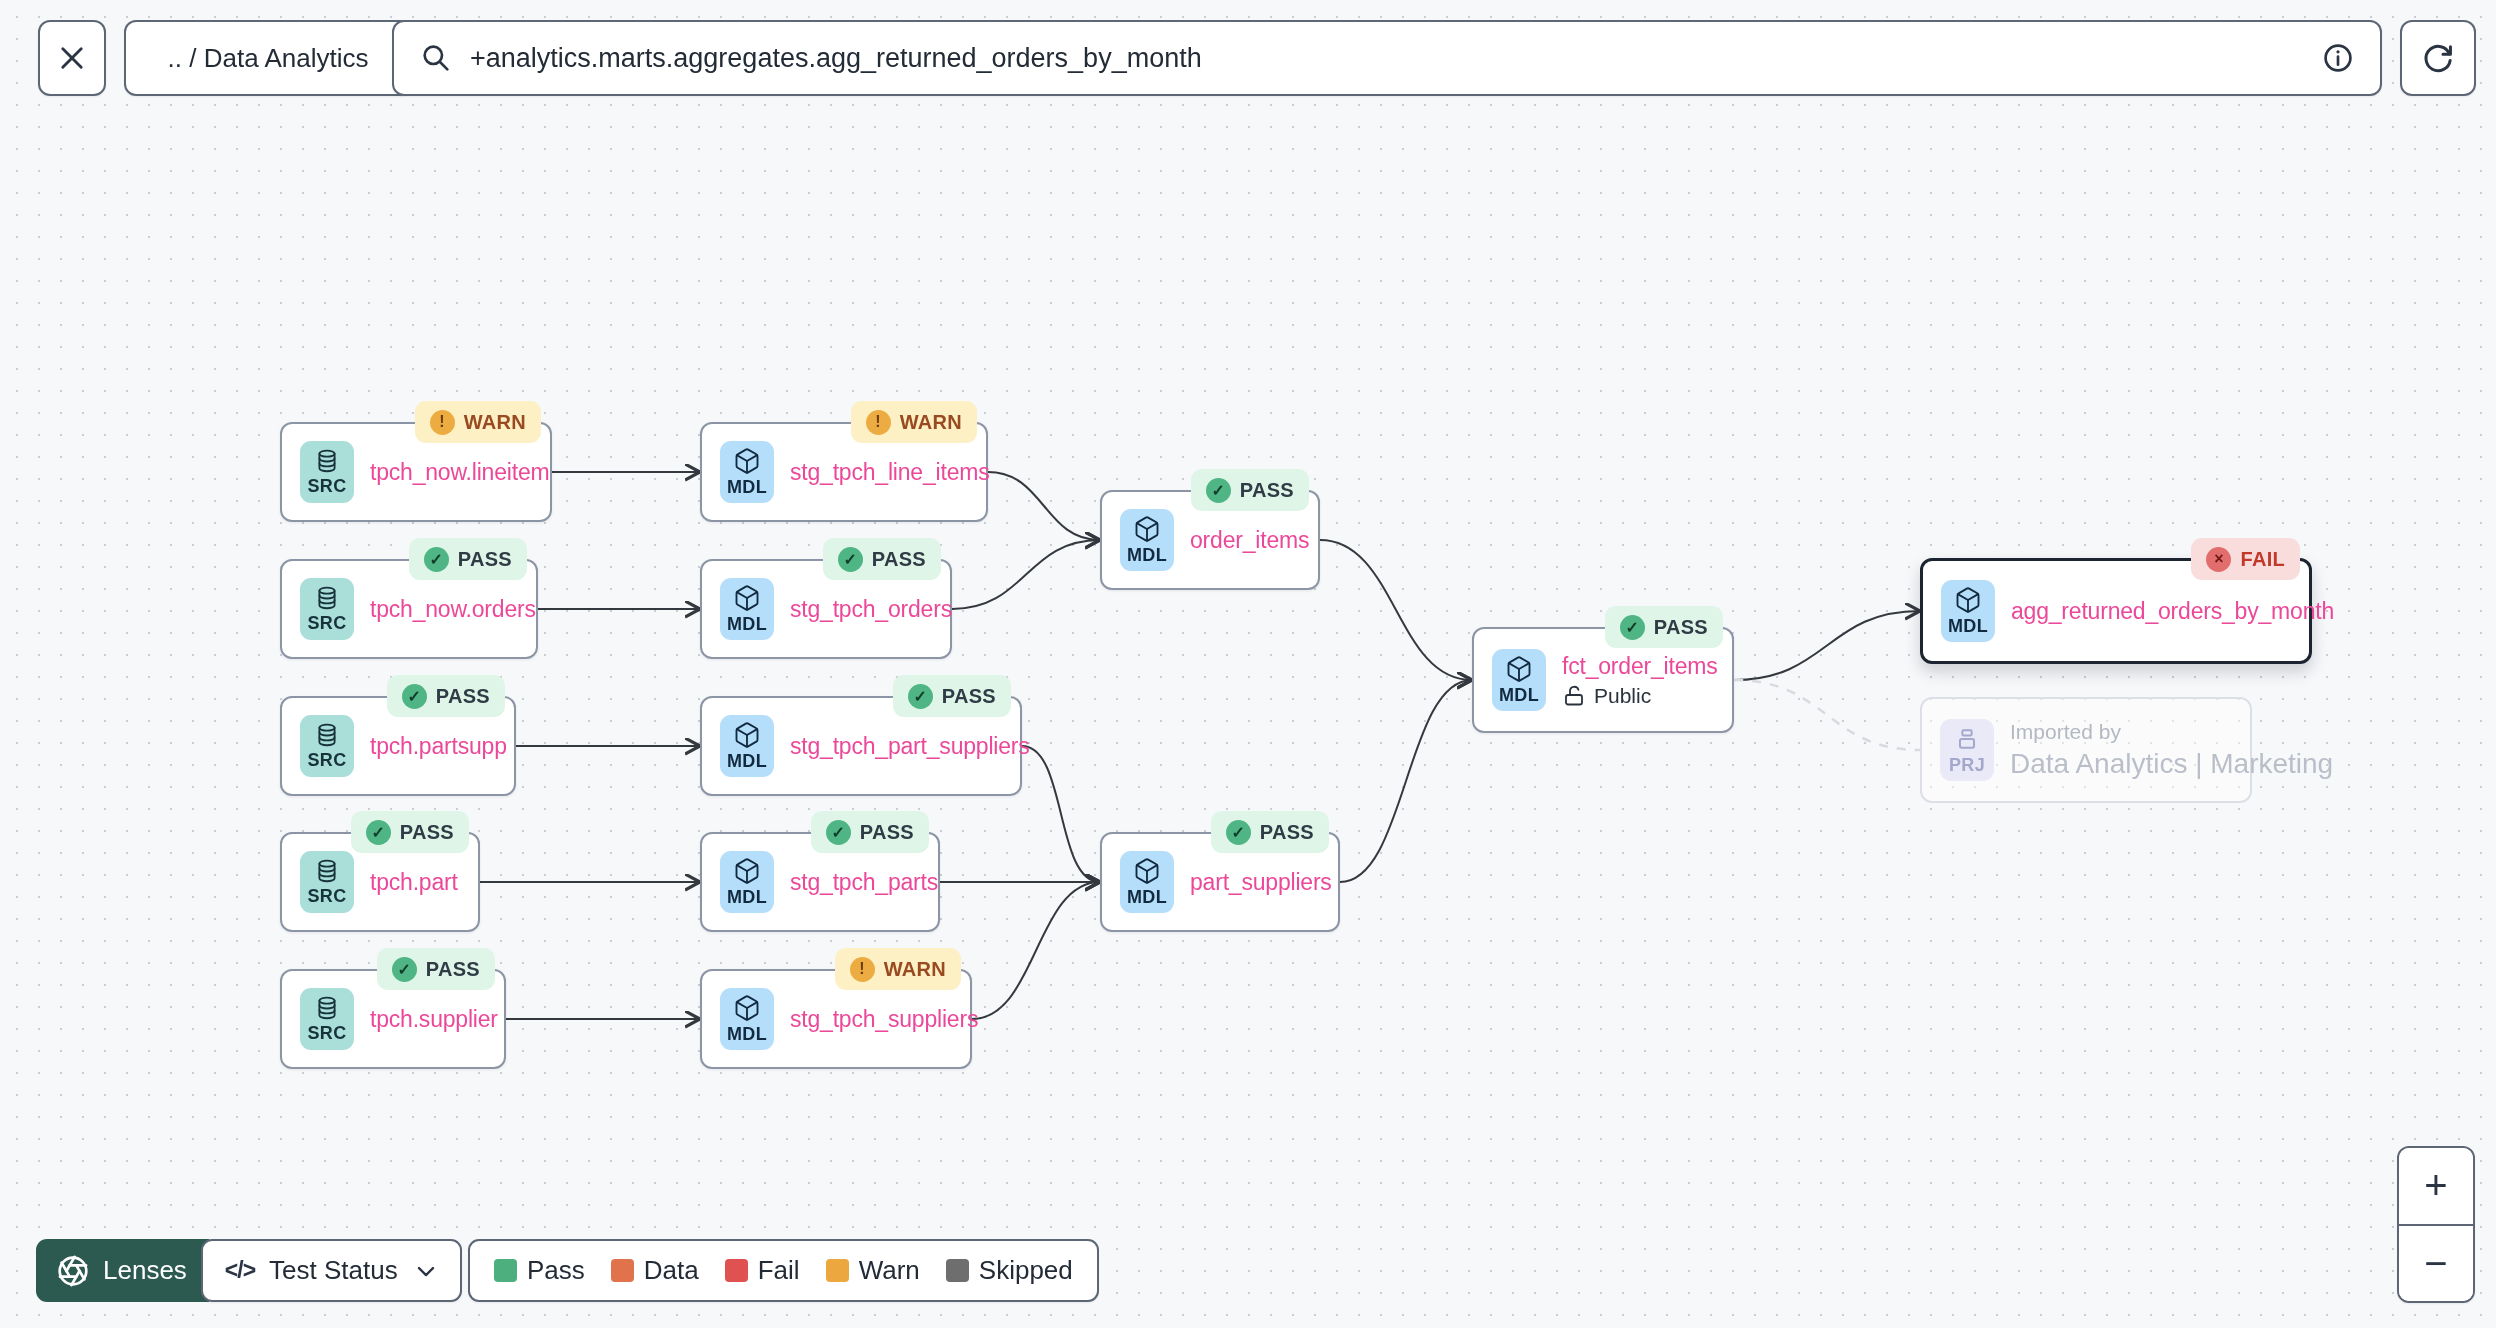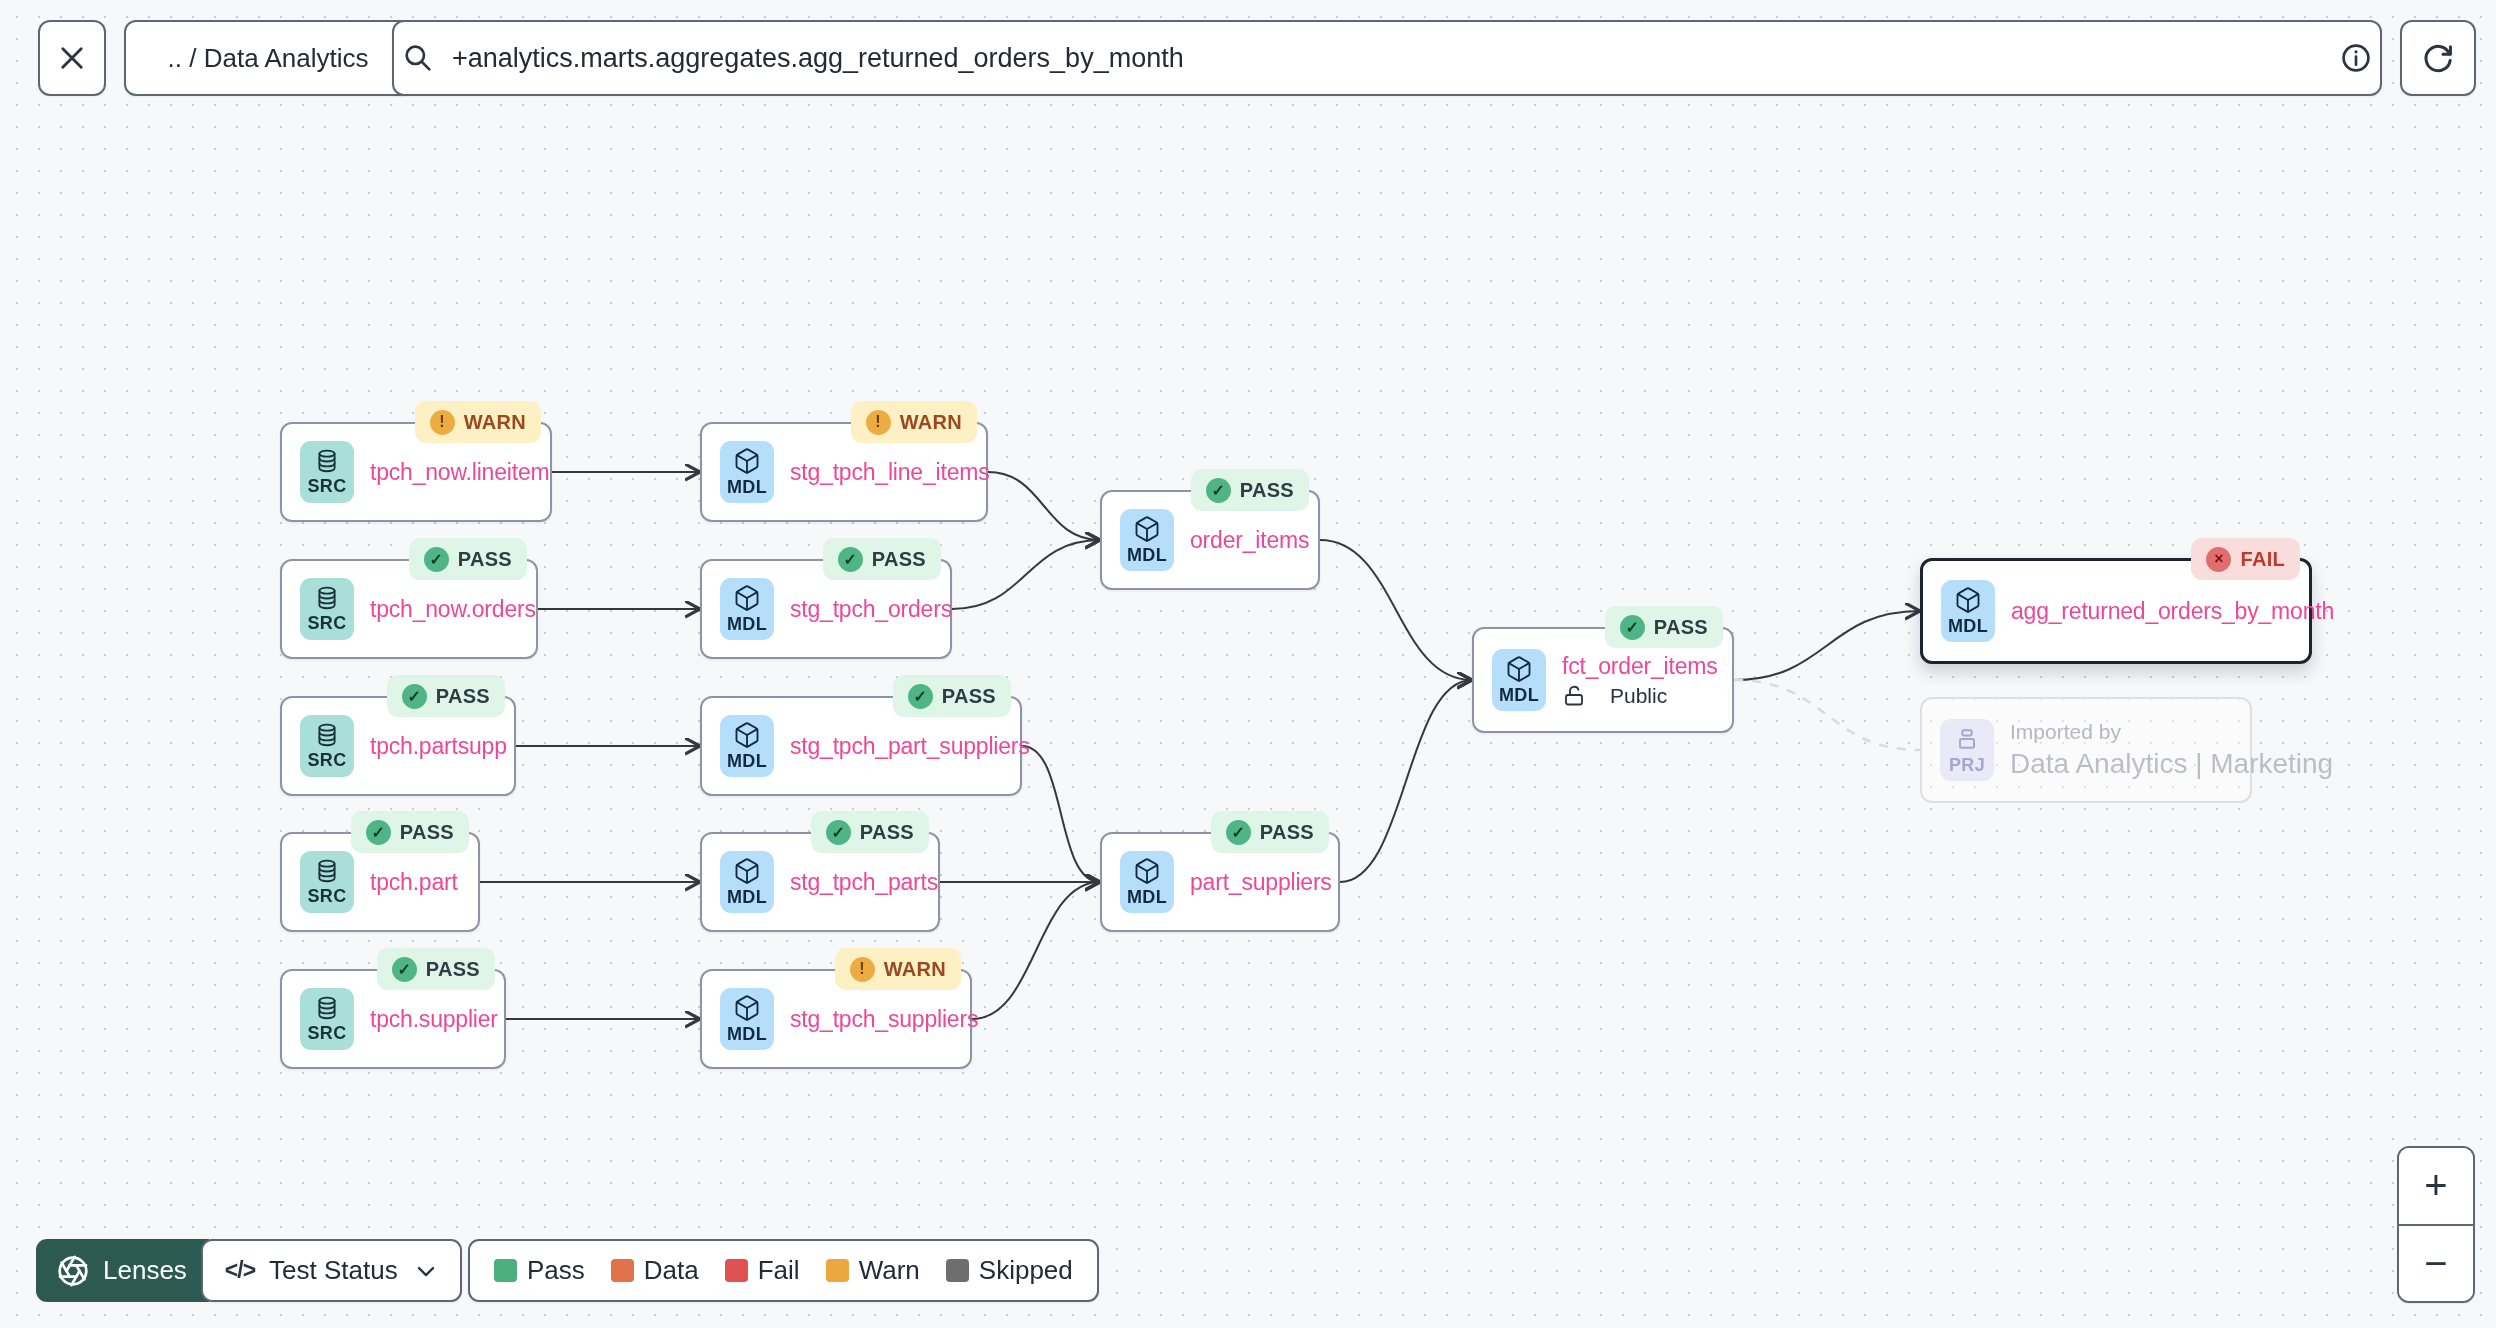--- a/index.html
+++ b/index.html
@@ -20,21 +20,21 @@
   .tb-btn{
     position:absolute; top:20px; height:76px; background:#fff;
     border:2px solid #5d6675; border-radius:12px;
     display:flex; align-items:center; justify-content:center;
     box-shadow:0 1px 2px rgba(16,24,40,.07); cursor:pointer;
   }
   .tb-close{ left:38px; width:68px; }
   .tb-breadcrumb{ left:124px; width:288px; font-size:26px; color:#232b36; }
   .tb-search{
     left:392px; width:1990px; justify-content:flex-start;
-    padding:0 8px; gap:18px; cursor:text;
+    padding:0 26px; gap:18px; cursor:text;
   }
   .tb-search input{
     flex:1; border:none; outline:none; background:transparent;
     font-family:"Liberation Sans", sans-serif; font-size:27px; color:#232b36;
   }
   .tb-refresh{ left:2400px; width:76px; }
   .icon-stroke{ stroke:#2a3442; stroke-width:2; fill:none; stroke-linecap:round; stroke-linejoin:round; }
   
   #edges{ position:absolute; left:0; top:0; width:2496px; height:1328px; }
   .edge{ fill:none; stroke:#34383f; stroke-width:2; }
@@ -47,21 +47,21 @@
   .node.selected{ border:3.5px solid #1b2430; box-shadow:0 8px 16px rgba(16,24,40,.18); z-index:3; }
   .node.ghost{ background:rgba(255,255,255,.45); border:2px solid #dcdfe6; box-shadow:none; }
   .tile{
     flex:none; width:54px; height:62px; border-radius:11px;
     display:flex; flex-direction:column; align-items:center; justify-content:center; gap:2px;
   }
   .tile svg{ display:block; }
   .tile .tile-label{ font-size:18px; font-weight:700; letter-spacing:.4px; }
   .node-texts{ display:flex; flex-direction:column; justify-content:center; gap:4px; min-width:0; }
   .node-label{ font-size:23px; color:#ec4899; white-space:nowrap; letter-spacing:-.2px; }
-  .node-sub{ display:flex; align-items:flex-start; gap:24px; font-size:21px; color:#2a323d; }
+  .node-sub{ display:flex; align-items:flex-start; gap:8px; font-size:21px; color:#2a323d; }
   .ghost .g-top{ font-size:21px; color:#b3b8c2; white-space:nowrap; }
   .ghost .g-label{ font-size:28px; color:#b9bec8; white-space:nowrap; }
   .badge{
     position:absolute; top:-23px; right:9px; height:42px;
     display:flex; align-items:center; gap:9px; padding:0 15px;
     border-radius:11px; font-size:20px; font-weight:700; letter-spacing:.3px; z-index:2;
   }
   .badge .dot{
     width:25px; height:25px; border-radius:50%;
     display:flex; align-items:center; justify-content:center;

